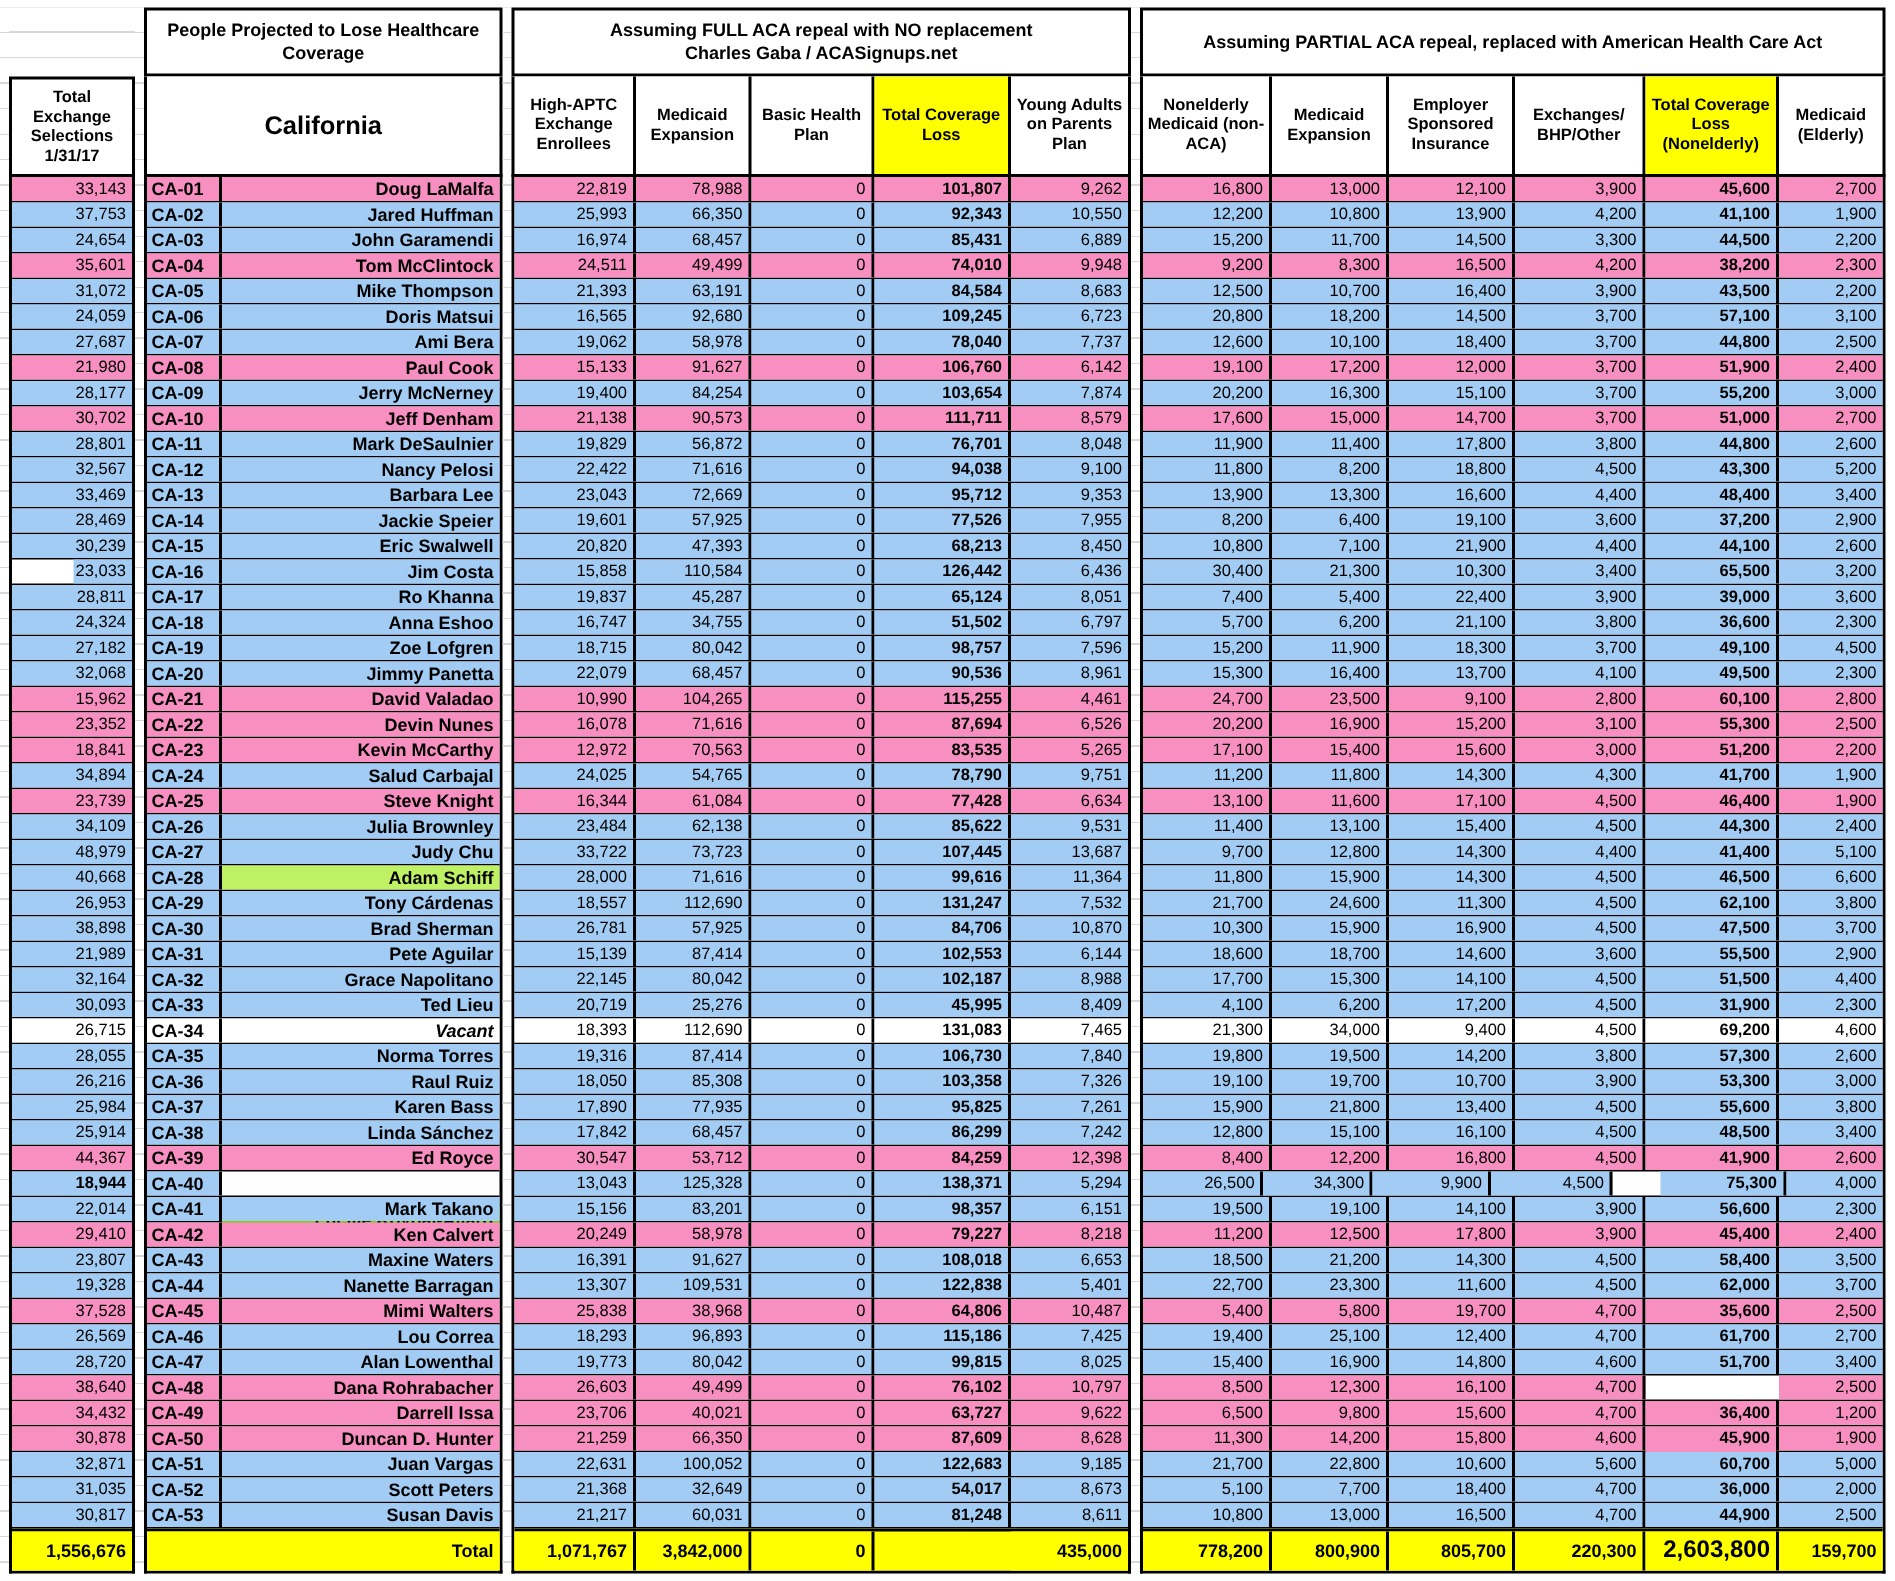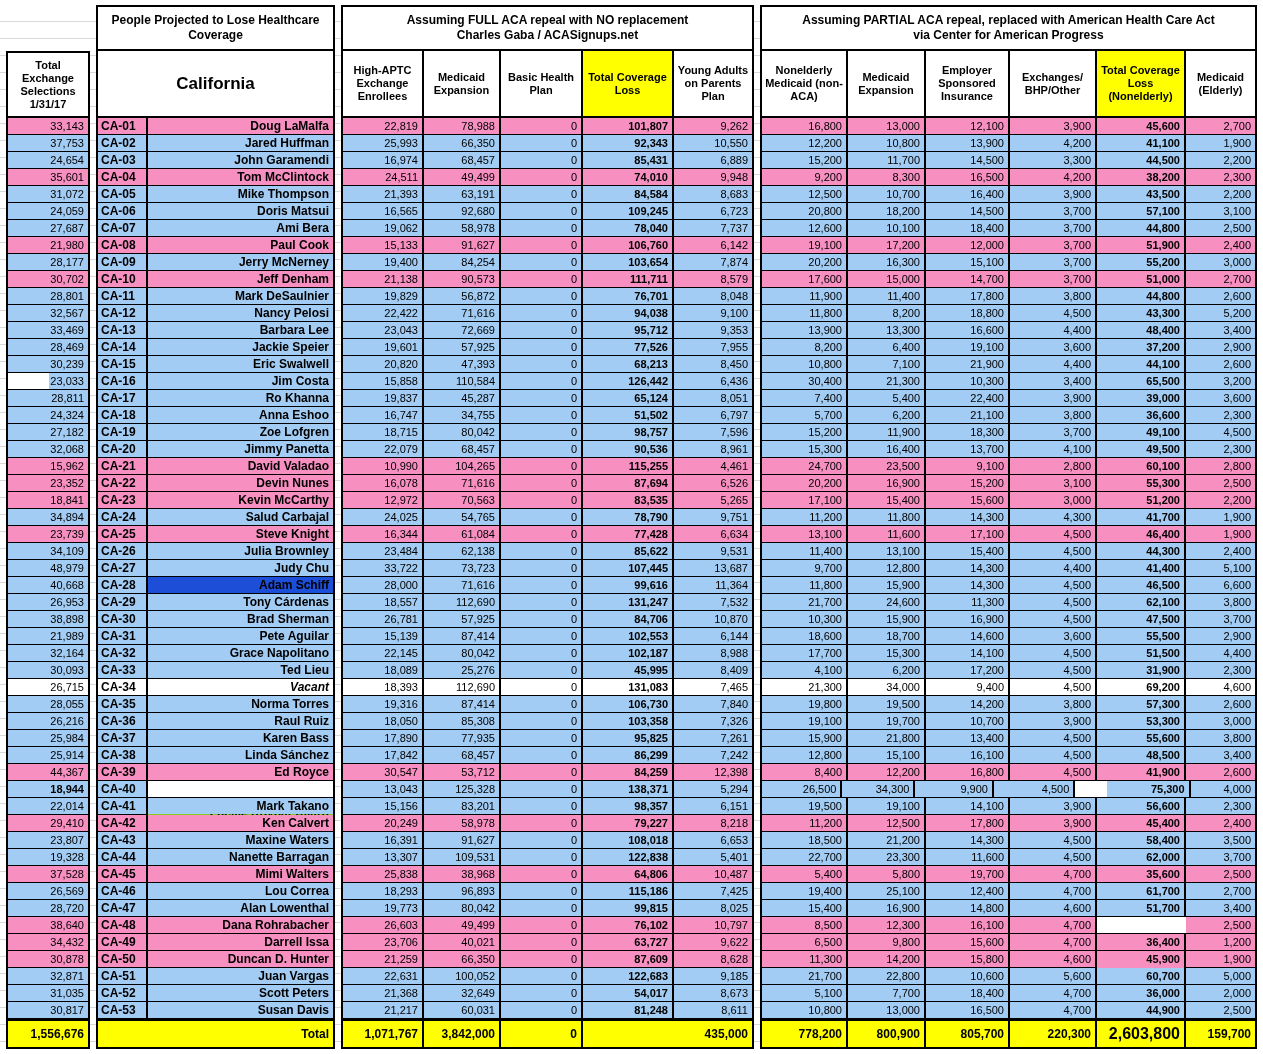--- a/index.html
+++ b/index.html
@@ -338,21 +338,21 @@
         <div class="trow">
           <div class="c dist" style="background: rgb(162, 204, 243);">CA-26</div>
           <div class="c name" style="background: rgb(162, 204, 243);">Julia Brownley</div>
         </div>
         <div class="trow">
           <div class="c dist" style="background: rgb(162, 204, 243);">CA-27</div>
           <div class="c name" style="background: rgb(162, 204, 243);">Judy Chu</div>
         </div>
         <div class="trow">
           <div class="c dist" style="background: rgb(162, 204, 243);">CA-28</div>
-          <div class="c name" style="background: #1d4ed8;">Adam Schiff</div>
+          <div class="c name" style="background: #bef264;">Adam Schiff</div>
         </div>
         <div class="trow">
           <div class="c dist" style="background: rgb(162, 204, 243);">CA-29</div>
           <div class="c name" style="background: rgb(162, 204, 243);">Tony Cárdenas</div>
         </div>
         <div class="trow">
           <div class="c dist" style="background: rgb(162, 204, 243);">CA-30</div>
           <div class="c name" style="background: rgb(162, 204, 243);">Brad Sherman</div>
         </div>
         <div class="trow">
@@ -686,21 +686,21 @@
           <div class="c" style="background: rgb(162, 204, 243);">6,144</div>
         </div>
         <div class="trow">
           <div class="c" style="background: rgb(162, 204, 243);">22,145</div>
           <div class="c" style="background: rgb(162, 204, 243);">80,042</div>
           <div class="c" style="background: rgb(162, 204, 243);">0</div>
           <div class="c boldnum" style="background: rgb(162, 204, 243);">102,187</div>
           <div class="c" style="background: rgb(162, 204, 243);">8,988</div>
         </div>
         <div class="trow">
-          <div class="c" style="background: rgb(162, 204, 243);">18,089</div>
+          <div class="c" style="background: rgb(162, 204, 243);">20,719</div>
           <div class="c" style="background: rgb(162, 204, 243);">25,276</div>
           <div class="c" style="background: rgb(162, 204, 243);">0</div>
           <div class="c boldnum" style="background: rgb(162, 204, 243);">45,995</div>
           <div class="c" style="background: rgb(162, 204, 243);">8,409</div>
         </div>
         <div class="trow">
           <div class="c" style="background: rgb(255, 255, 255);">18,393</div>
           <div class="c" style="background: rgb(255, 255, 255);">112,690</div>
           <div class="c" style="background: rgb(255, 255, 255);">0</div>
           <div class="c boldnum" style="background: rgb(255, 255, 255);">131,083</div>
@@ -847,21 +847,20 @@
           <div class="c" style="background: rgb(255, 255, 0);">435,000</div>
         </div>
       </div>
   </div>
 
   <div class="vgap"></div>
 
   <div class="section s4">
     <div class="group-box">
       <span>Assuming PARTIAL ACA repeal, replaced with American Health Care Act</span>
-      <span>via Center for American Progress</span>
     </div>
     <div class="head-row">
       <div class="hcell">Nonelderly Medicaid (non-ACA)</div>
       <div class="hcell">Medicaid Expansion</div>
       <div class="hcell">Employer Sponsored Insurance</div>
       <div class="hcell">Exchanges/ BHP/Other</div>
       <div class="hcell hl">Total Coverage Loss (Nonelderly)</div>
       <div class="hcell">Medicaid (Elderly)</div>
     </div>
     <div class="body-box" id="sec4-rows">

